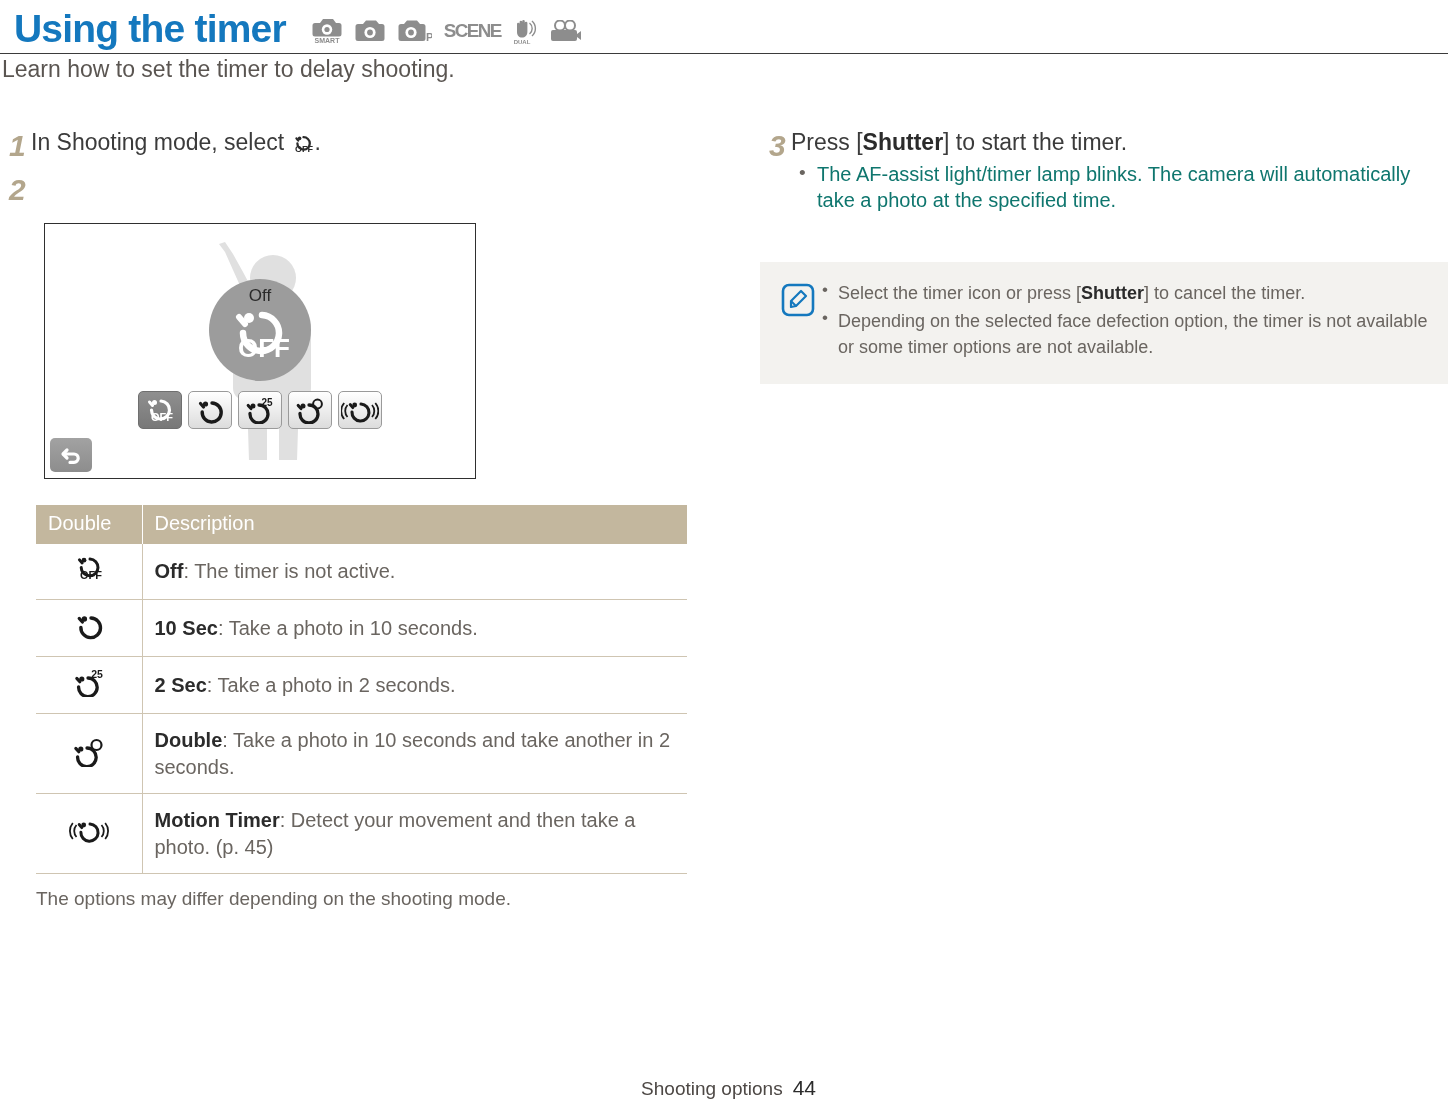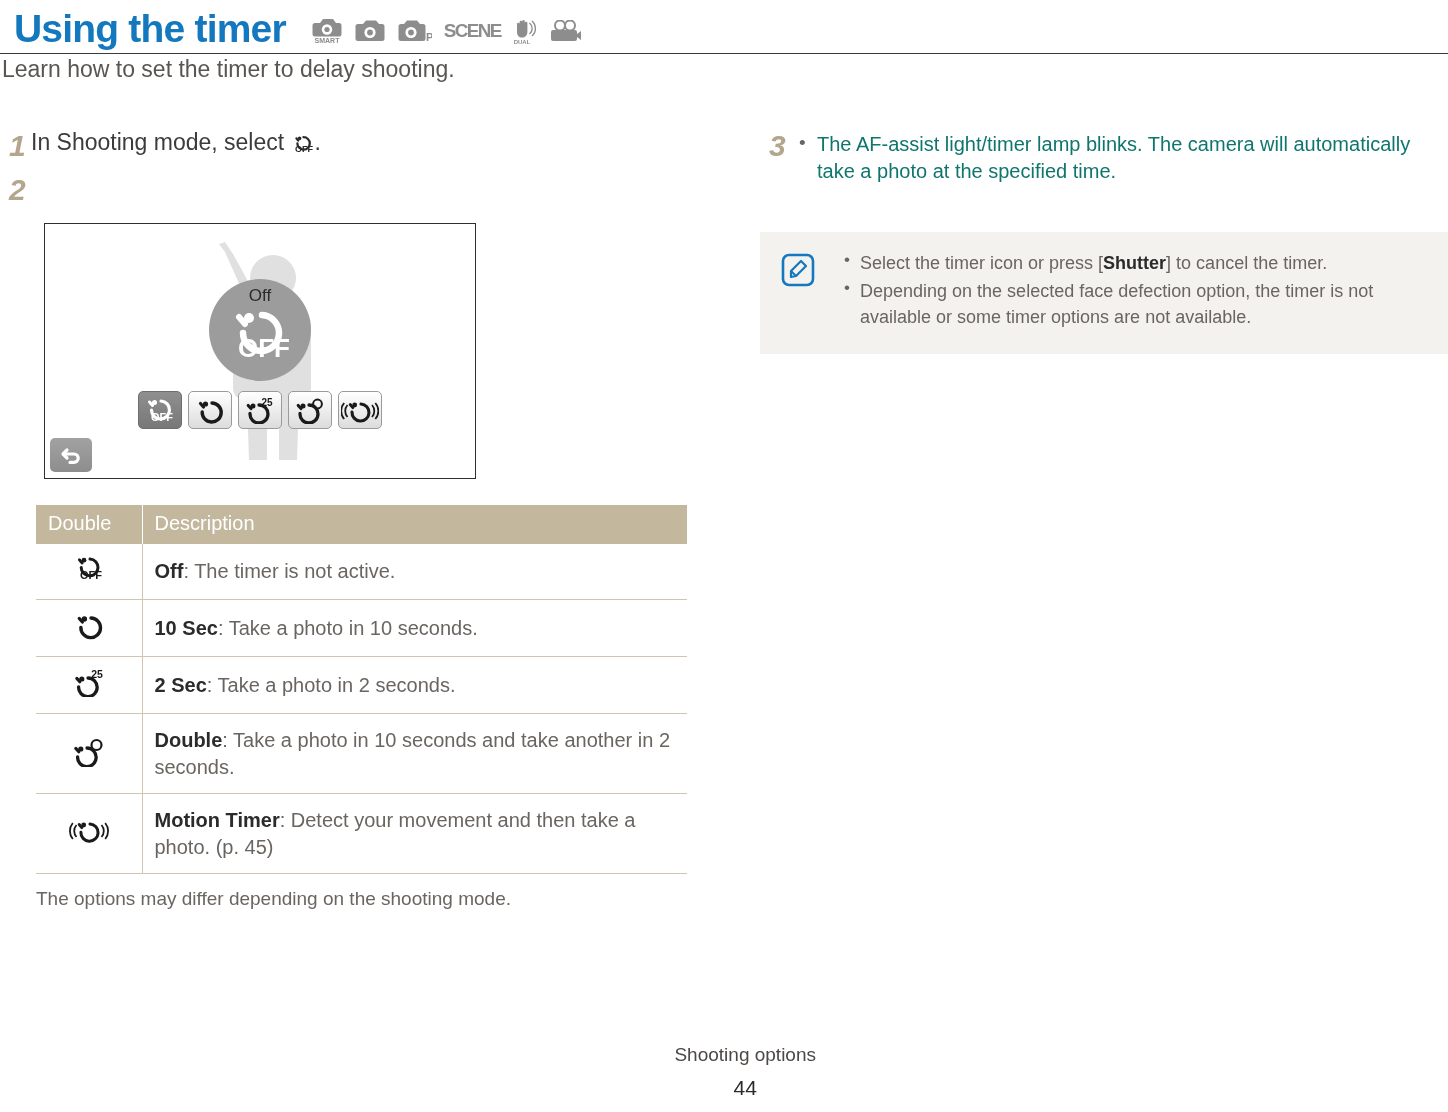--- a/index.html
+++ b/index.html
@@ -243,21 +243,21 @@
     color: #6a6560;
   }
 
   
   .note-box {
     margin-top: 47px;
     background: #f3f2ef;
     padding: 18px 20px 22px 20px;
     display: flex;
     align-items: flex-start;
-    gap: 22px;
+    gap: 0;
   }
   .note-icon {
     flex: 0 0 36px;
     margin-top: 2px;
   }
   .note-list {
     margin: 0; padding: 0;
     list-style: none;
     flex: 1;
   }
@@ -275,24 +275,23 @@
     left: 6px; top: -2px;
     font-size: 17px;
   }
   .note-list li b { font-weight: bold; color: #2b2b2b; }
 
   
   .footer {
     position: absolute;
     right: 632px; bottom: 12px;
     display: flex;
-    align-items: center;
+    align-items: flex-end;
     gap: 10px;
     white-space: nowrap;
-    flex-direction: column;
   }
   .footer-label { font-size: 19px; color: #4d4845; }
   .footer-page  { font-size: 21px; color: #2b2b2b; }
 </style>
 </head>
 <body>
 
 <div class="header">
   <div class="page-title">Using the timer</div>
 
@@ -538,20 +537,23 @@
 
   <div class="table-note">The options may differ depending on the shooting mode.</div>
 
 </div>
 
 <div class="col-right">
 
   <div class="step">
     <div class="step-num">3</div>
     <div class="step-body">
+      <div>
+        <span>Press [</span><b>Shutter</b><span>] to start the timer.</span>
+      </div>
       <ul class="bullets">
         <li>The AF-assist light/timer lamp blinks. The camera will automatically take a photo at the specified time.</li>
       </ul>
     </div>
   </div>
 
   <div class="note-box">
     <div class="note-icon">
       <svg width="36" height="36" viewBox="0 0 36 36">
         <rect x="3" y="3" width="30" height="30" rx="6" fill="none" stroke="#1478be" stroke-width="2.6"></rect>

